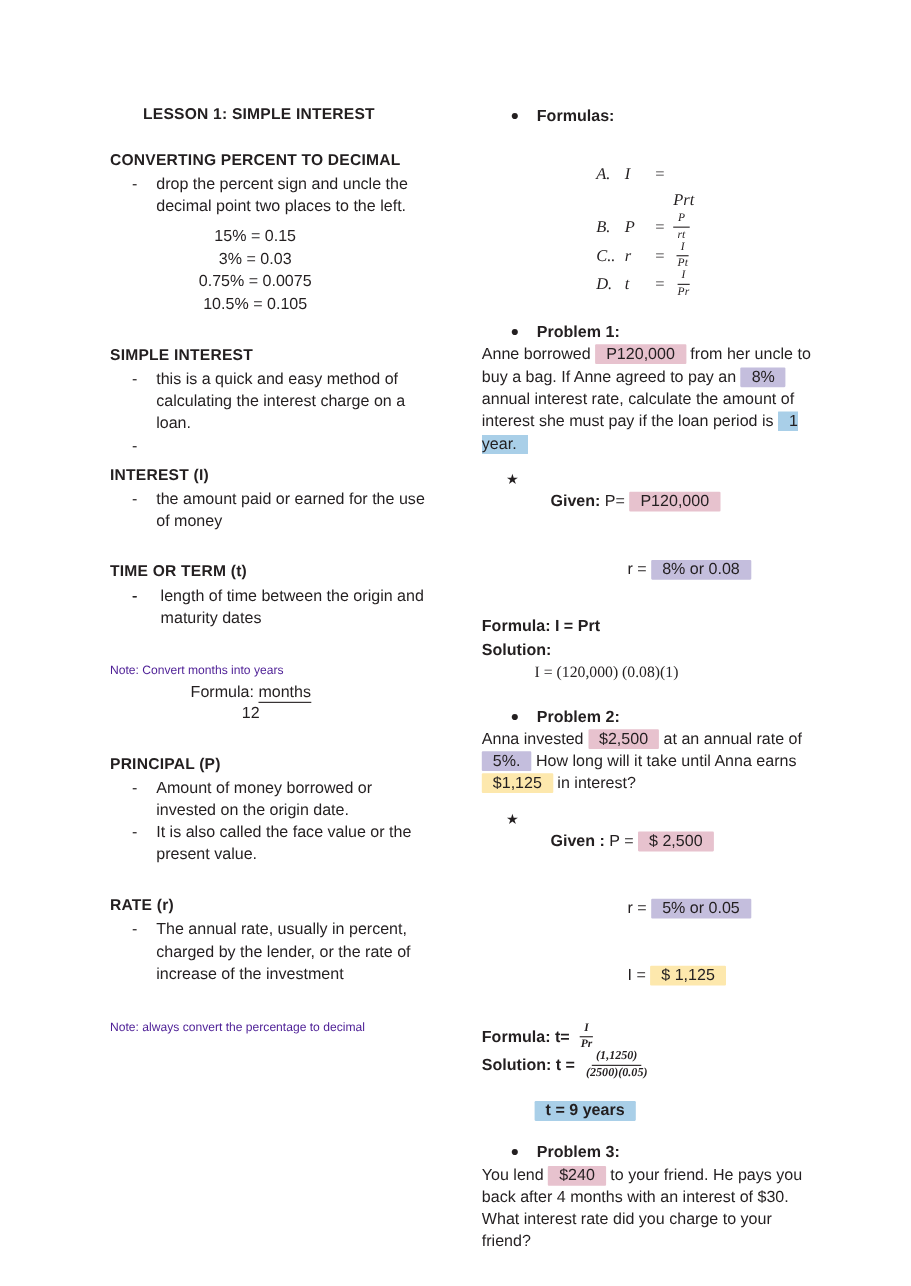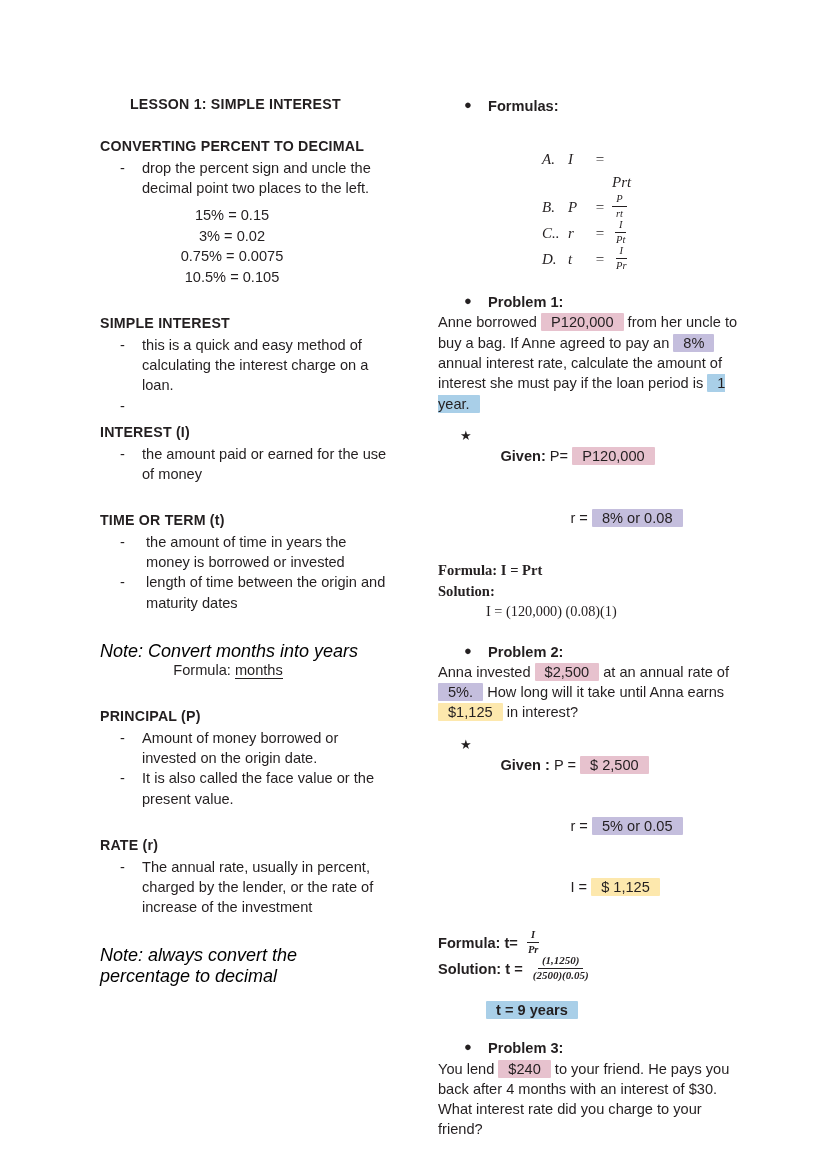--- a/index.html
+++ b/index.html
@@ -65,25 +65,24 @@
   
   .eqline {
     font-size: 14.6px;
     line-height: 20.4px;
     text-align: center;
     margin: 0;
     padding-right: 26px;
   }
 
   .note {
-    color: #000000;
-    font-size: 18px;
+    color: #4c1d95;
+    font-size: 11px;
     line-height: 20.2px;
     margin: 0;
-    font-style: italic;
   }
 
   
   .frac-line {
     text-align: center;
     font-size: 14.6px;
     line-height: 19px;
     margin: 0;
     padding-right: 34px;
   }
@@ -155,21 +154,21 @@
     top: 0px;
     font-size: 13px;
   }
   .given .gword {
     font-weight: bold;
     margin-right: 4px;
   }
   .given-line { display: block; white-space: pre; }
   .given-line.r2 { padding-left: 70px; }
 
-  .fbold { font-weight: bold; font-size: 14.6px; line-height: 20.4px; font-family: Liberation Serif, serif; }
+  .fbold { font-weight: bold; font-size: 14.6px; line-height: 20.4px; }
 
   .sol-line {
     font-size: 14.3px;
     line-height: 20.4px;
     padding-left: 48px;
     font-family: "Liberation Serif", serif;
   }
   .sol-line.bold { font-weight: bold; font-size: 14.6px; }
 
   .inline-frac-row {
@@ -208,21 +207,21 @@
 
     <div class="h2">CONVERTING PERCENT TO DECIMAL</div>
     <ul class="dlist">
       <li>
         <span class="dash">-</span>
         <span>drop the percent sign and uncle the decimal point two places to the left.</span>
       </li>
     </ul>
     <div class="gap-xs"></div>
     <div class="eqline">15% = 0.15</div>
-    <div class="eqline">3% = 0.02</div>
+    <div class="eqline">3% = 0.03</div>
     <div class="eqline">0.75% = 0.0075</div>
     <div class="eqline">10.5% = 0.105</div>
 
     <div class="gap-lg"></div>
 
     <div class="h2">SIMPLE INTEREST</div>
     <ul class="dlist">
       <li>
         <span class="dash">-</span>
         <span>this is a quick and easy method of calculating the interest charge on a loan.</span>
@@ -241,34 +240,36 @@
         <span>the amount paid or earned for the use of money</span>
       </li>
     </ul>
 
     <div class="gap-lg"></div>
 
     <div class="h2">TIME OR TERM (t)</div>
     <ul class="dlist">
       <li class="indent">
         <span class="dash">-</span>
-        <span>the amount of time in years the money is borrowed or invested</span>
       </li>
       <li class="indent">
         <span class="dash">-</span>
         <span>length of time between the origin and maturity dates</span>
       </li>
     </ul>
 
     <div class="gap-lg"></div>
 
     <div class="note">Note: Convert months into years</div>
     <div class="frac-line">
       <span>Formula:</span>
       <span class="u">months</span>
+    </div>
+    <div class="frac-line">
+      <span>12</span>
     </div>
 
     <div class="gap-lg"></div>
 
     <div class="h2">PRINCIPAL (P)</div>
     <ul class="dlist">
       <li>
         <span class="dash">-</span>
         <span>Amount of money borrowed or invested on the origin date.</span>
       </li>

